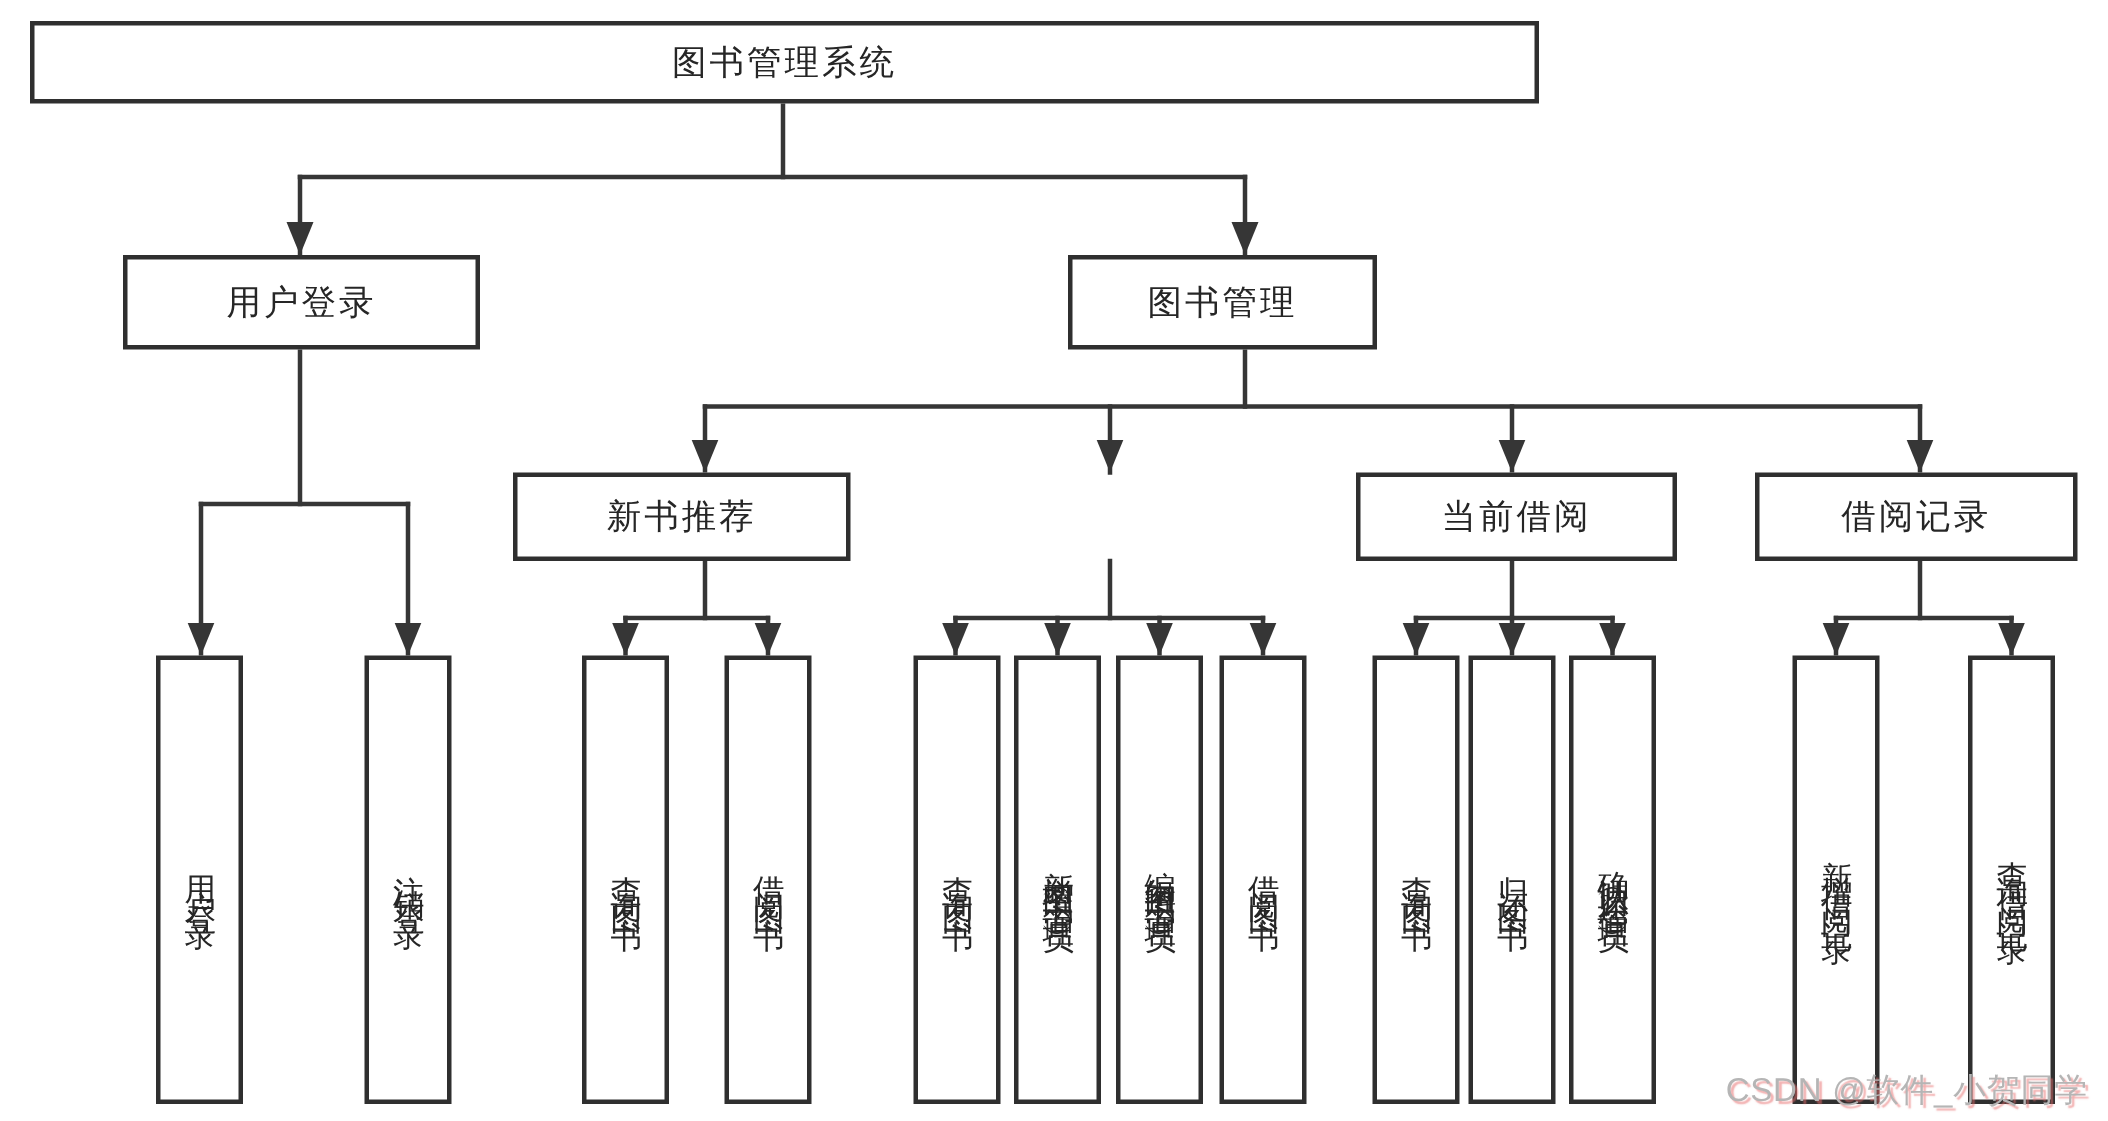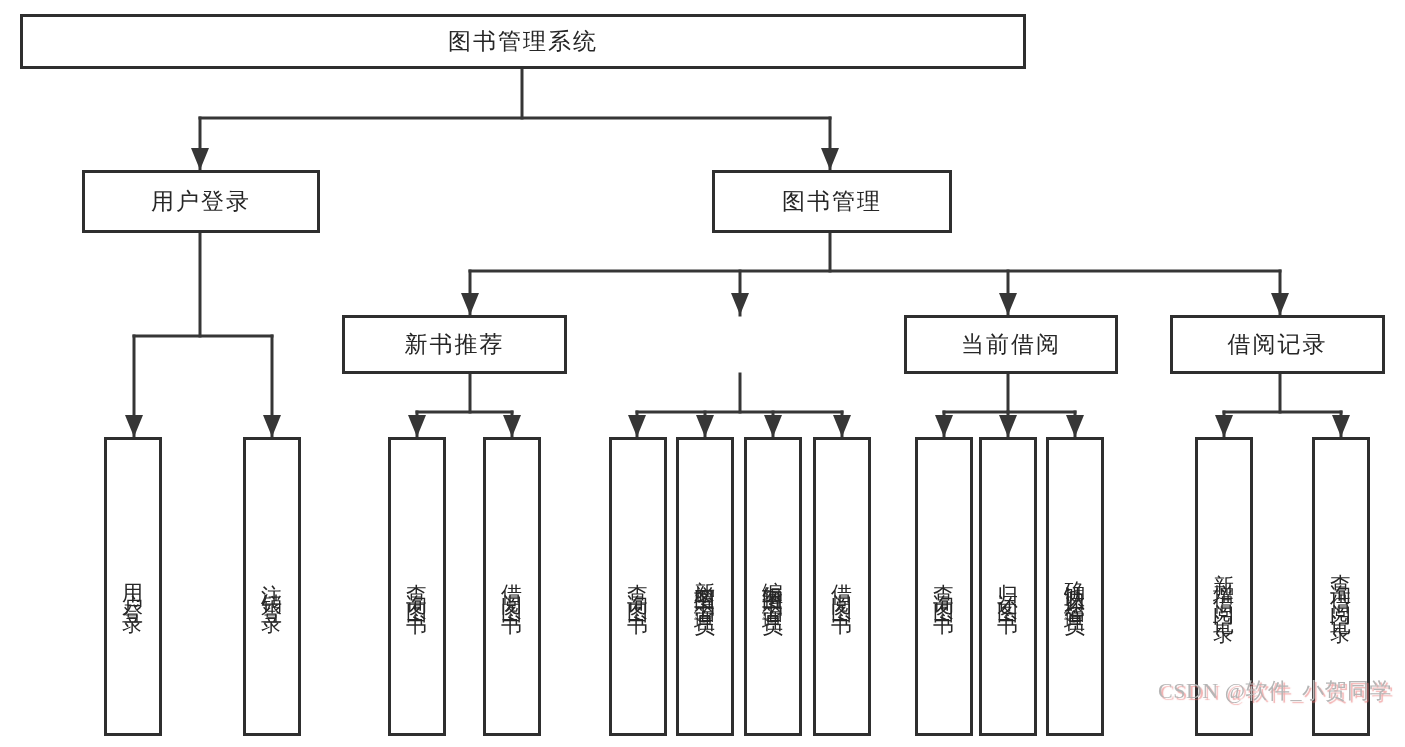--- a/index.html
+++ b/index.html
@@ -26,25 +26,24 @@
   .hlabel{
     font-size:23px; letter-spacing:2px; white-space:nowrap; color:var(--text);
   }
   .vlabel{
     writing-mode:vertical-rl; text-orientation:mixed;
     font-size:21px; letter-spacing:10px; line-height:1;
     color:var(--text); white-space:nowrap;
   }
   .leaf.long .vlabel{letter-spacing:5px;}
   #watermark{
-    position:absolute; top:676px; right:13px; z-index:5;
+    position:absolute; top:712px; right:13px; z-index:5;
     font-size:22px; letter-spacing:0.5px; white-space:nowrap;
     color:var(--wm);
     text-shadow:2px 2px 1px rgba(231,109,109,0.55);
-    font-family:Liberation Serif, serif;
   }
 </style>
 </head>
 <body>
 
 <div id="stage">
 
   <svg id="wires" viewBox="0 0 1405 747" xmlns="http://www.w3.org/2000/svg">
     <defs>
       <marker id="ah" markerUnits="userSpaceOnUse" markerWidth="24" markerHeight="20" refX="22" refY="9" orient="auto">
@@ -87,21 +86,21 @@
       <path d="M1341,412 V437" class="cline" marker-end="url(#ah)"></path>
     </svg>
 
   <div class="node" style="left:20px;top:14px;width:1006px;height:55px">
     <span class="hlabel">图书管理系统</span>
   </div>
 
   <div class="node" style="left:82px;top:170px;width:238px;height:63px">
     <span class="hlabel">用户登录</span>
   </div>
-  <div class="node" style="left:712px;top:170px;width:240px;height:63px">
+  <div class="node" style="left:712px;top:170px;width:206px;height:63px">
     <span class="hlabel">图书管理</span>
   </div>
 
   <div class="node" style="left:342px;top:315px;width:225px;height:59px">
     <span class="hlabel">新书推荐</span>
   </div>
   <div class="node" style="left:1170px;top:315px;width:215px;height:59px">
     <span class="hlabel">借阅记录</span>
   </div>
   <div class="node" style="left:904px;top:315px;width:214px;height:59px">

